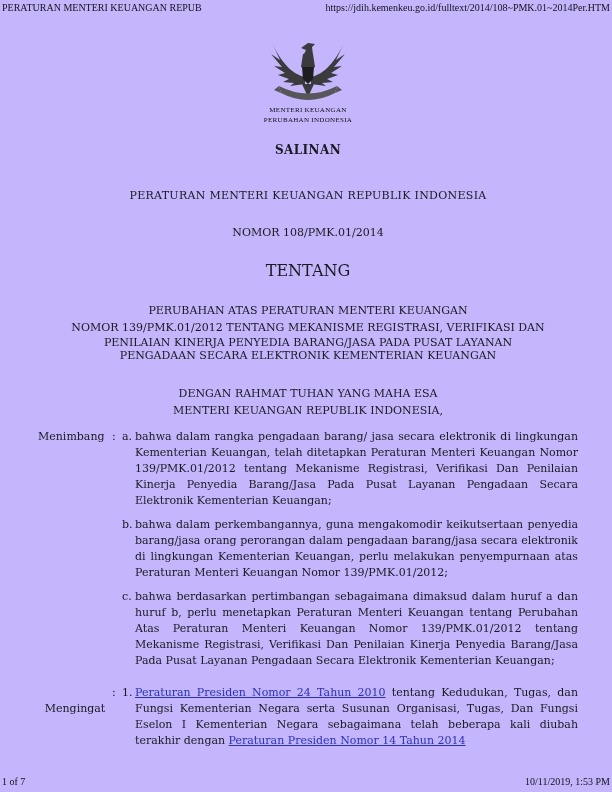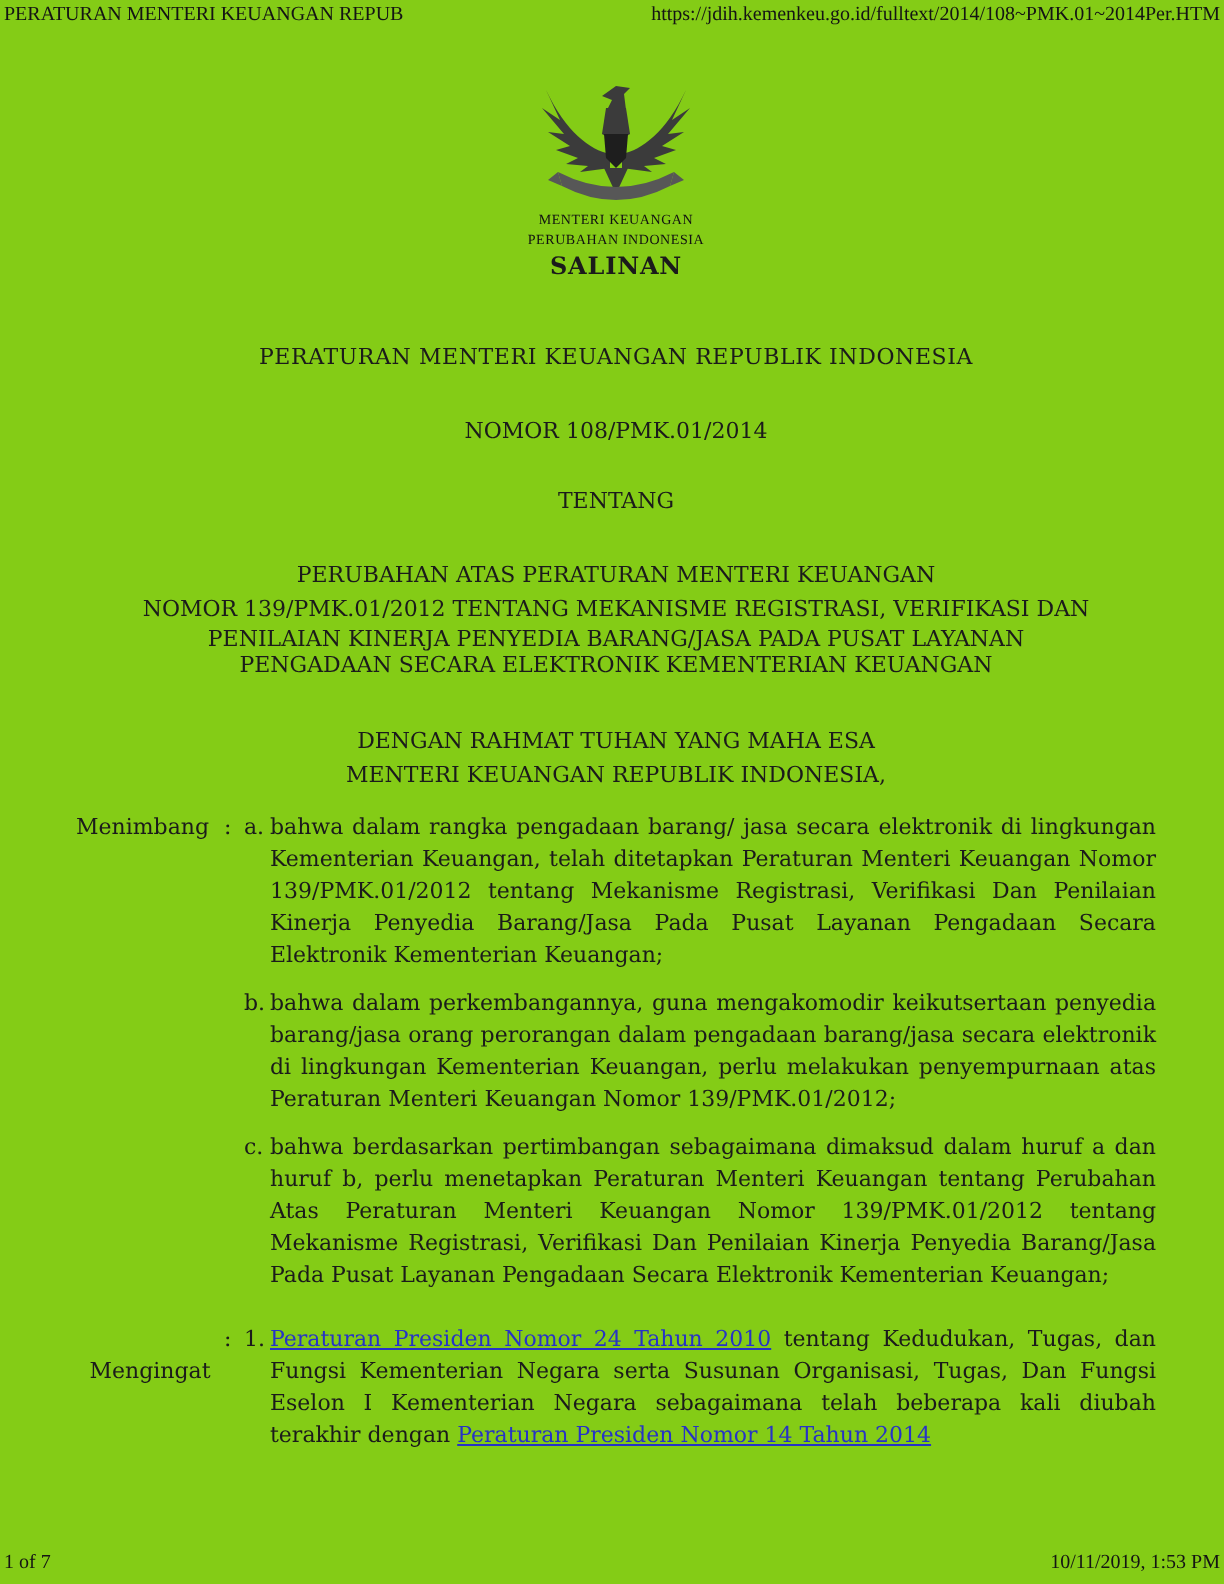--- a/index.html
+++ b/index.html
@@ -1,20 +1,20 @@
 <!DOCTYPE html>
 <html><head>
 <meta charset="utf-8">
 <style>
   html, body { margin: 0; padding: 0; background: #ffffff; }
   .page {
     position: relative;
     width: 612px;
     height: 792px;
-    background: #84cc16;
+    background: #c4b5fd;
     overflow: hidden;
     font-family: "DejaVu Serif", "Liberation Serif", serif;
     color: #1b1b1b;
   }
 
   
   .print-bar {
     position: absolute;
     left: 2px;
     right: 2px;
@@ -41,32 +41,32 @@
 
   .ministry-name {
     margin-top: 2px;
     font-size: 7px;
     line-height: 9.5px;
     letter-spacing: 0.3px;
     color: #111;
     font-family: Liberation Serif, serif;
   }
   .salinan {
-    margin-top: 1px;
+    margin-top: 18px;
     font-size: 12px;
     font-weight: bold;
     letter-spacing: 0.4px;
   }
   .doc-heading {
     margin-top: 32px;
     font-size: 11px;
     letter-spacing: 0.3px;
   }
   .doc-number { margin-top: 24px; font-size: 11px; }
-  .doc-tentang { margin-top: 22px; font-size: 11px; }
+  .doc-tentang { margin-top: 22px; font-size: 16px; }
   .doc-title { margin-top: 22px; font-size: 11px; }
   .doc-title .t-line { line-height: 17px; }
   .doc-title .t-line.tight { line-height: 13px; }
   .invocation { margin-top: 25px; font-size: 11px; }
   .authority { margin-top: 4px; font-size: 11px; }
 
   
   .clause-block {
     margin-top: 12px;
     display: flex;

